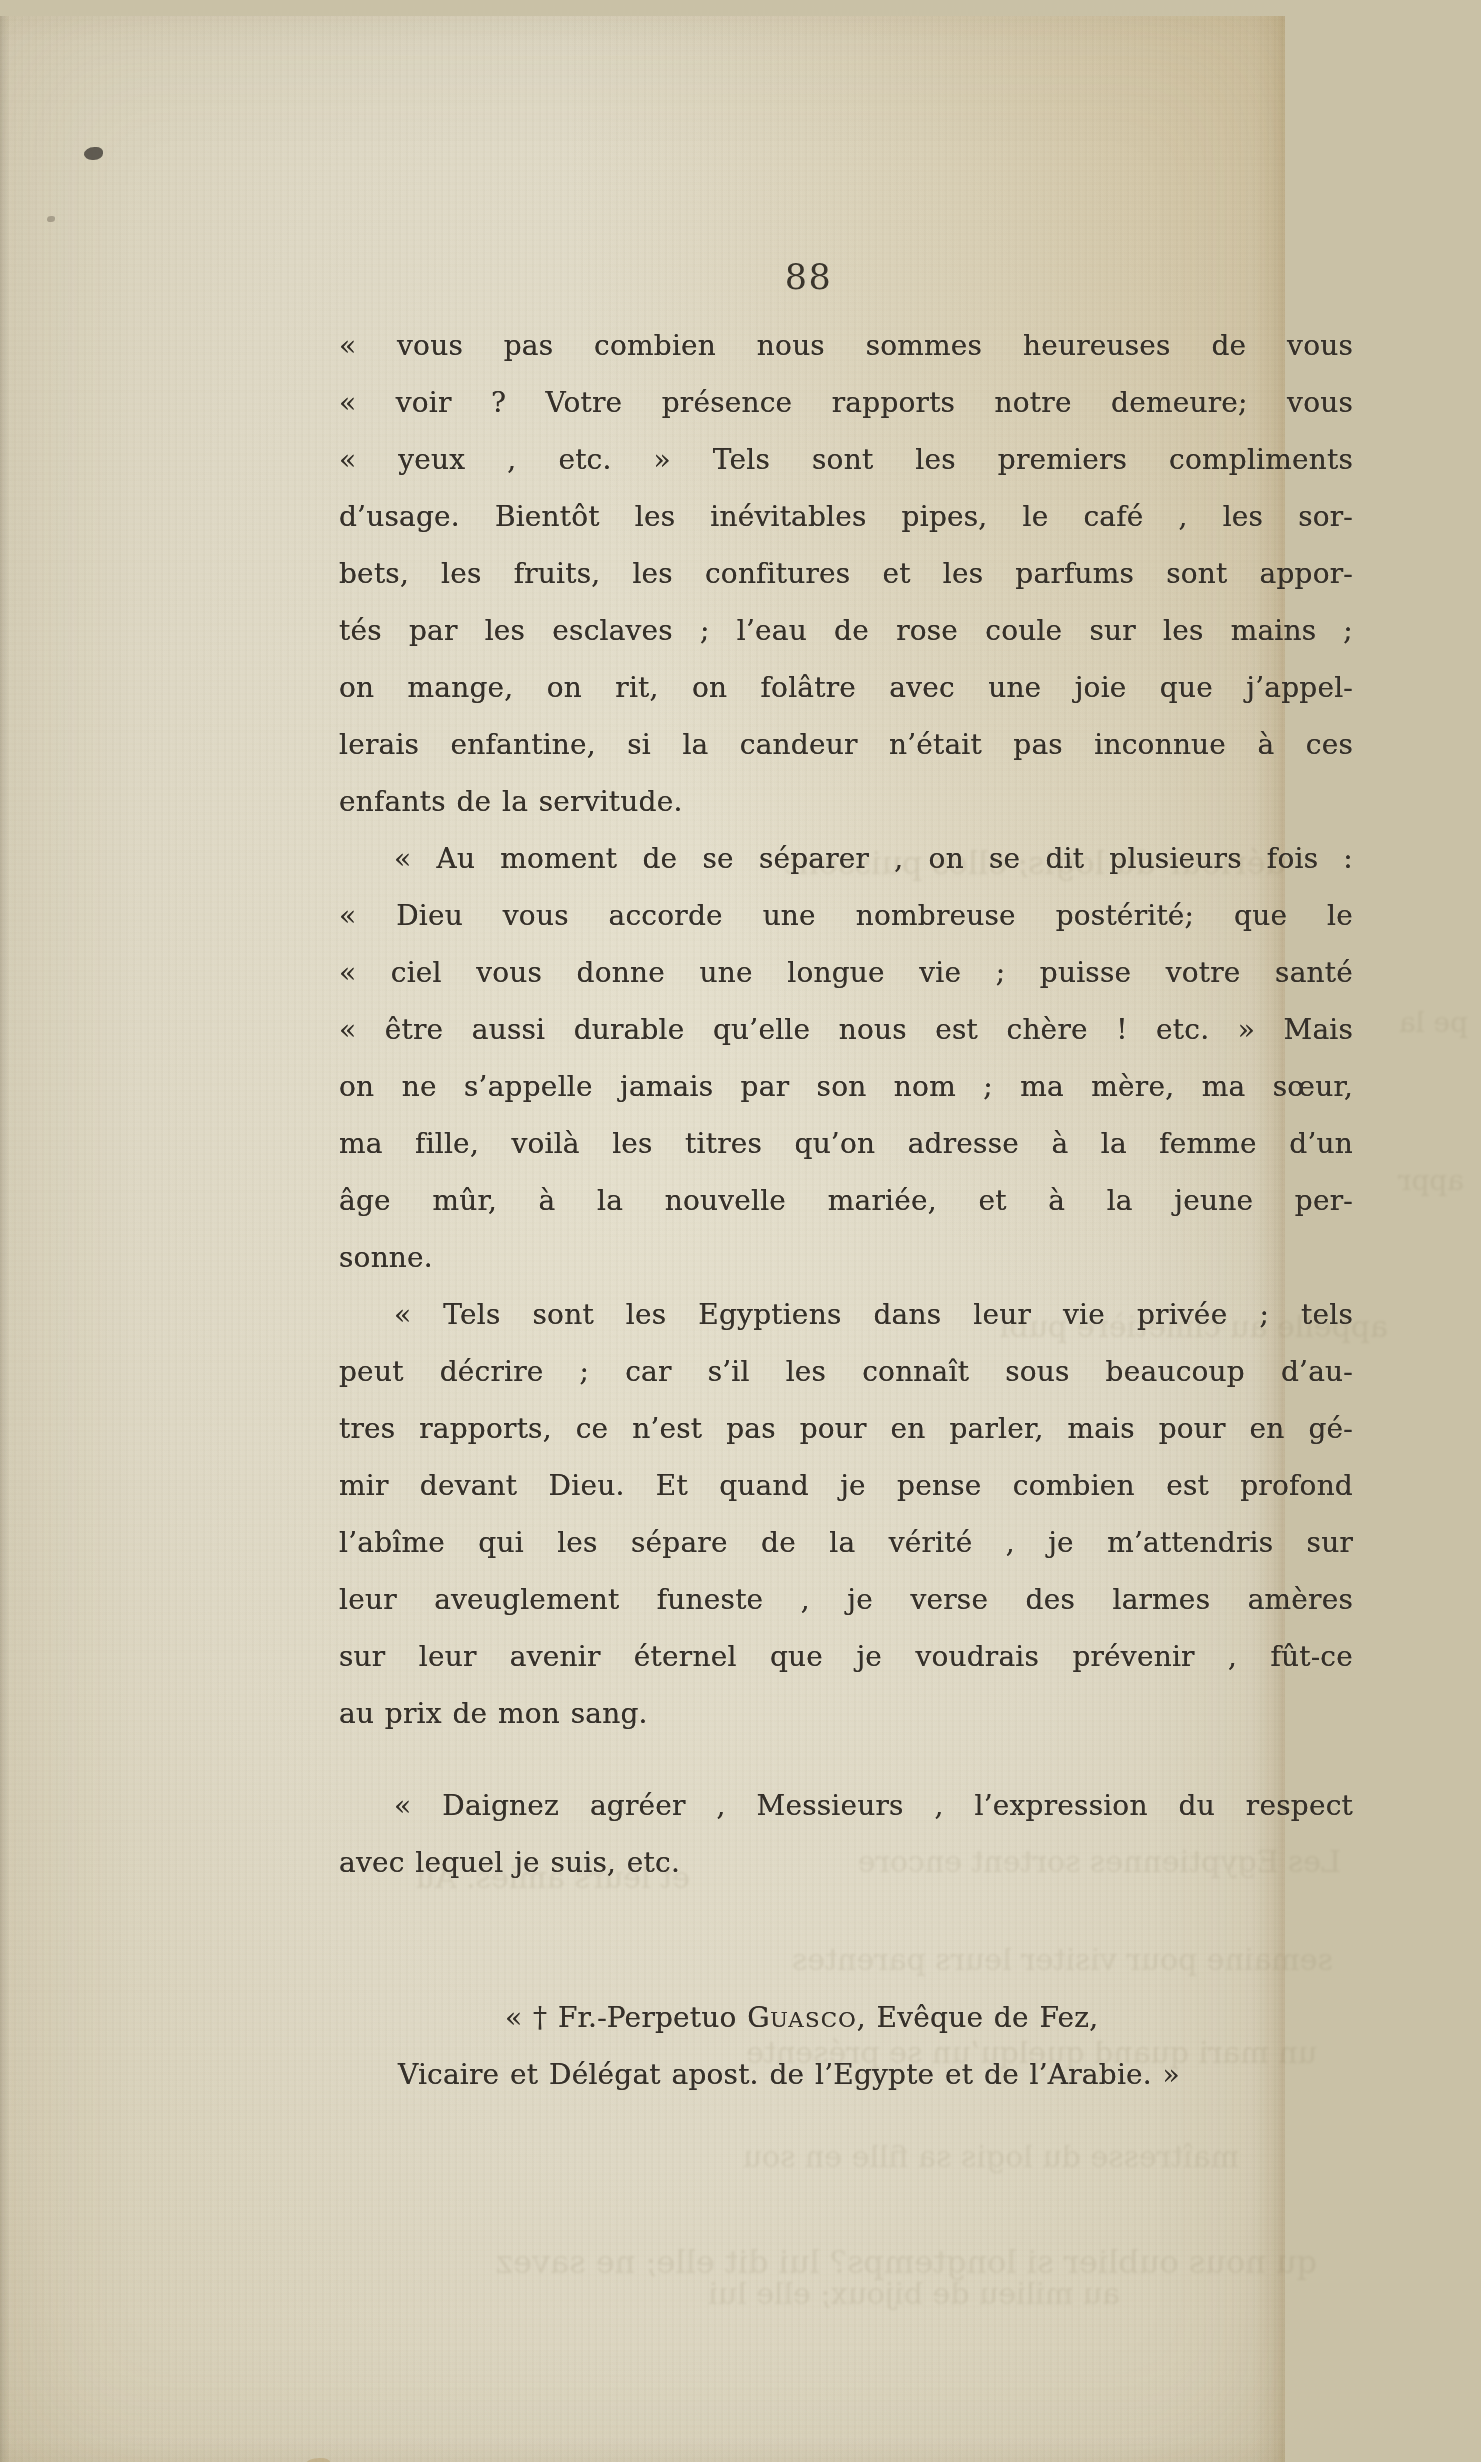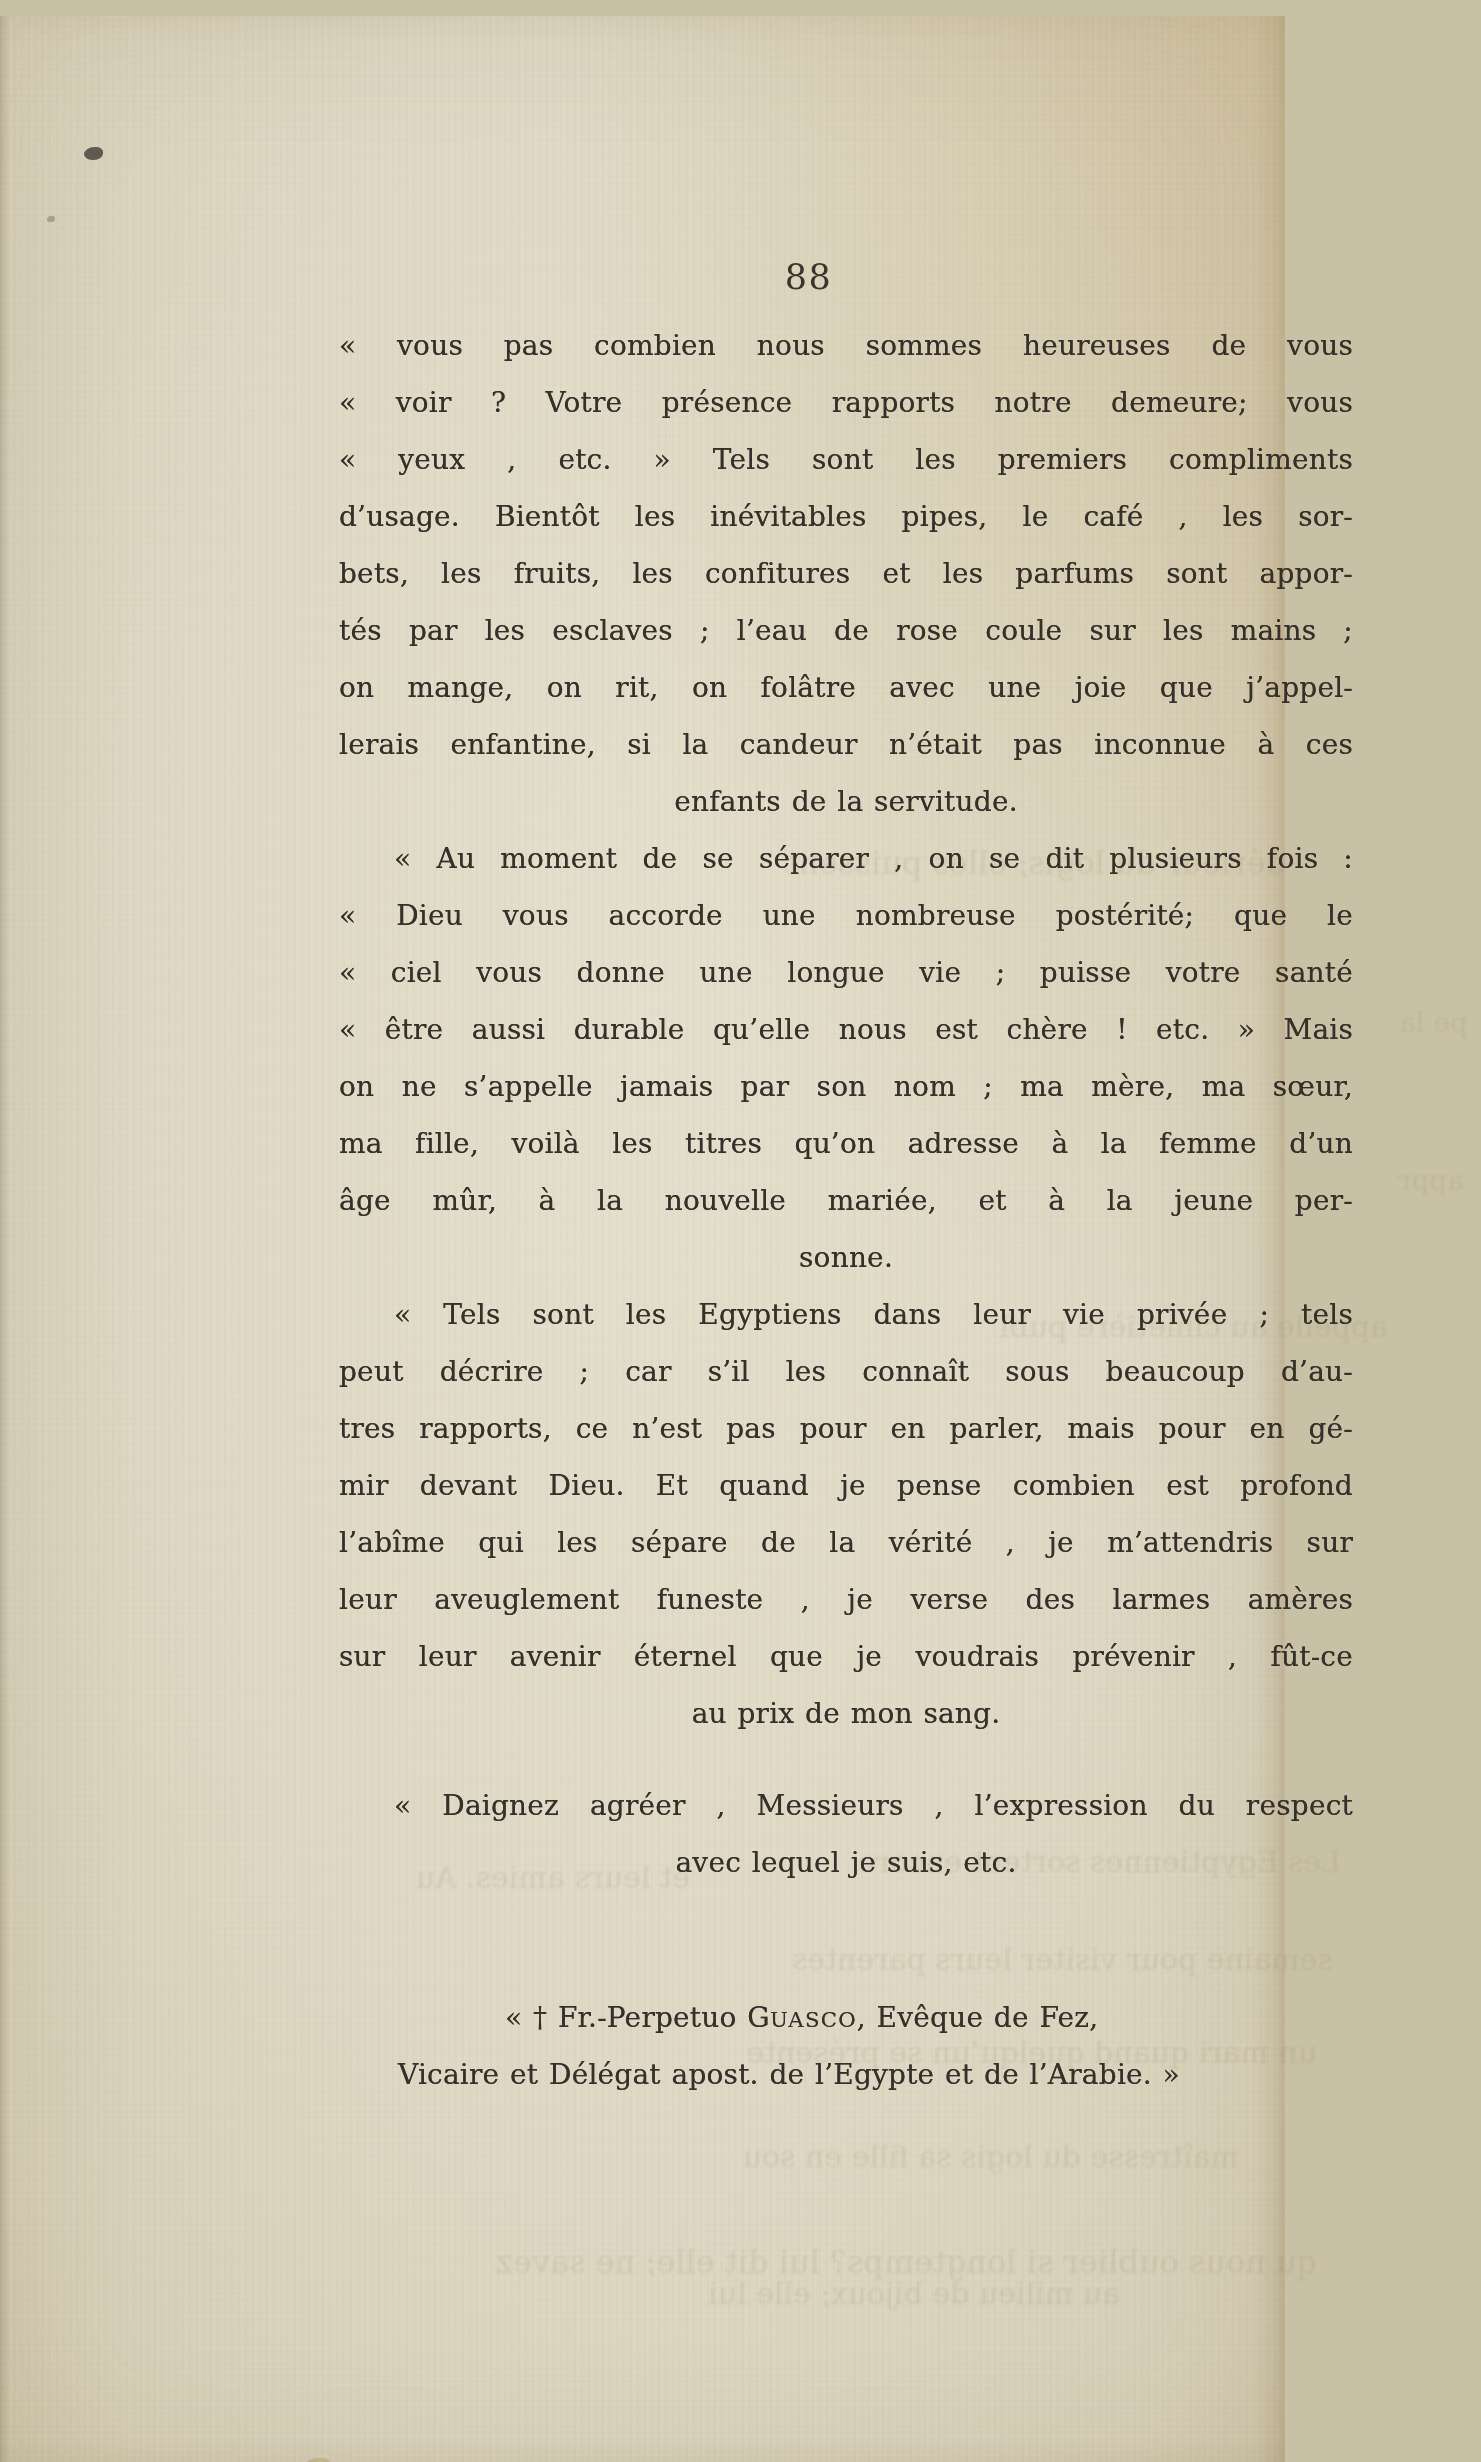--- a/index.html
+++ b/index.html
@@ -31,21 +31,21 @@
     font-size:35px;color:#3a352c;text-align:center;letter-spacing:1.6px;
     filter:blur(0.2px);
   }
   .col{
     position:absolute;left:339px;top:301px;width:1014px;
     font-size:28px;line-height:57px;color:#35302a;
     letter-spacing:0.2px;word-spacing:1.6px;
     filter:blur(0.3px);
     text-shadow:0 0 0.6px rgba(45,40,32,0.75);
   }
-  .line{height:57px;overflow:hidden;text-align:center;}
+  .line{height:57px;overflow:hidden;text-align:left;}
   .line.j{text-align:justify;text-align-last:justify;-moz-text-align-last:justify;text-justify:inter-word;}
   .sig1{height:57px;padding-left:166px;overflow:hidden;}
   .sig2{height:57px;padding-left:59px;overflow:hidden;}
   .sc{font-size:0.76em;letter-spacing:1.2px;text-transform:uppercase;}
   .it{}
   .ghost{
     position:absolute;color:#7b6e4d;opacity:0.13;filter:blur(1.3px);
     transform:scaleX(-1);white-space:nowrap;
     font-family:"DejaVu Serif","Liberation Serif",serif;
   }

